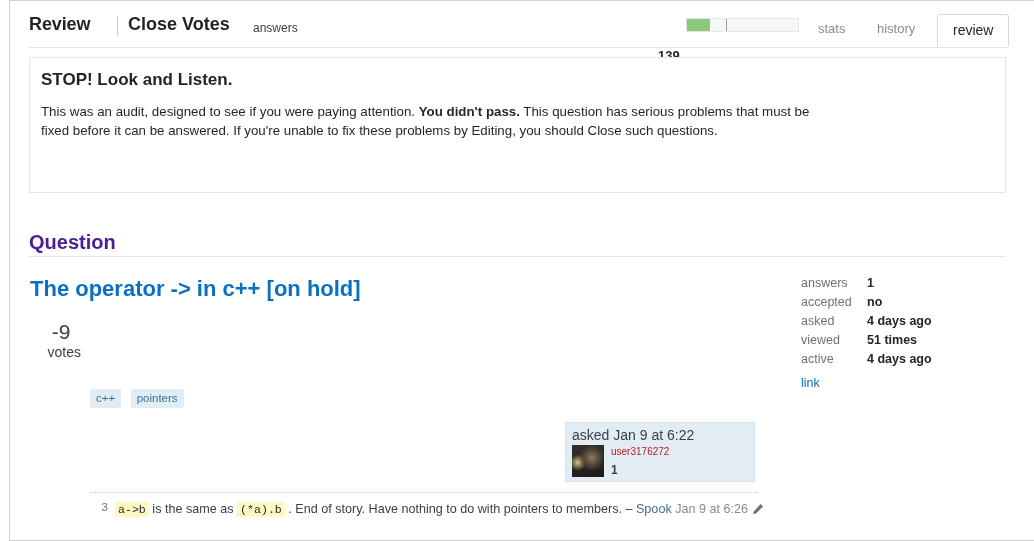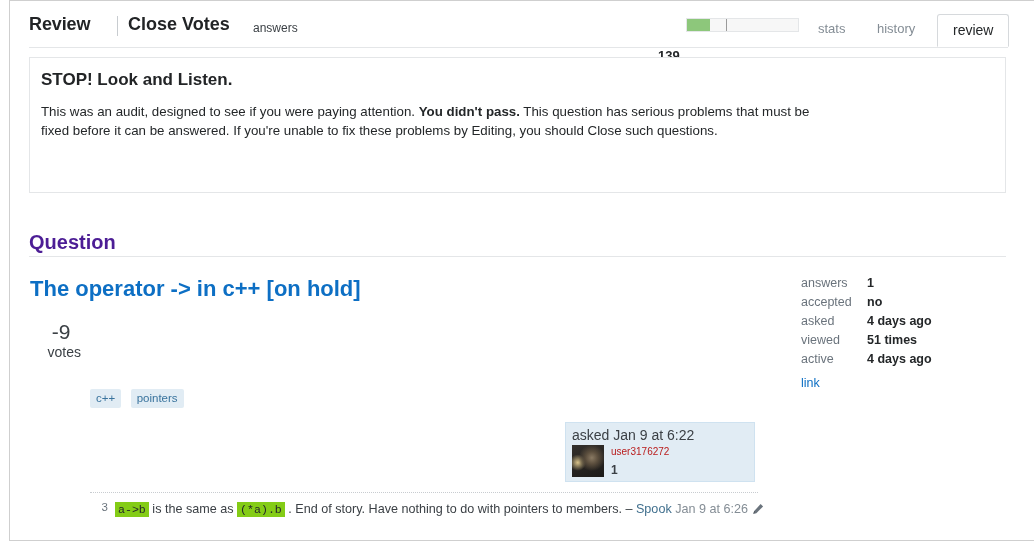--- a/index.html
+++ b/index.html
@@ -348,21 +348,21 @@
   }
   .comment-body {
     position: absolute;
     left: 113px; top: 500px;
     width: 650px;
     font-size: 12.6px;
     line-height: 18px;
     color: #3b4045;
   }
   .comment-body code {
-    background: #84cc16;
+    background: #fef9c3;
     font-family: "Liberation Mono", monospace;
     font-size: 11.6px;
     padding: 1px 3px;
     color: #242729;
   }
   .comment-user {
     color: #41708e;
     cursor: pointer;
   }
   .comment-date {

